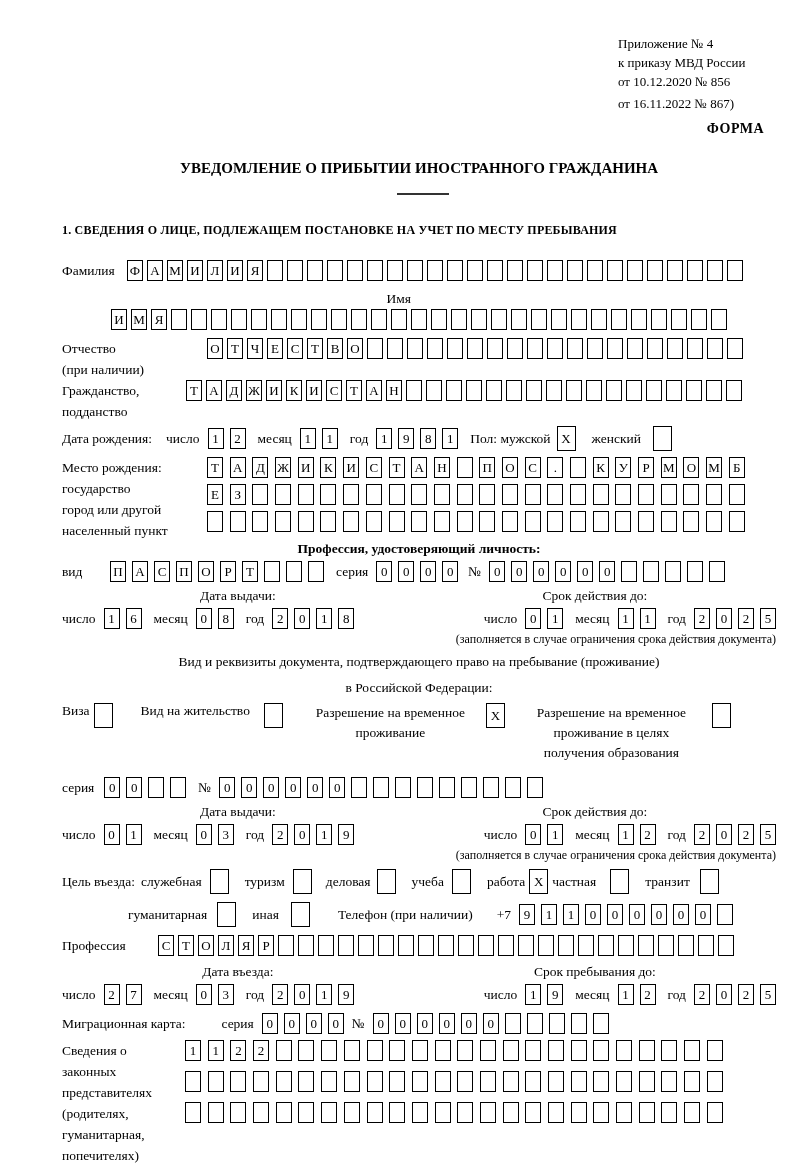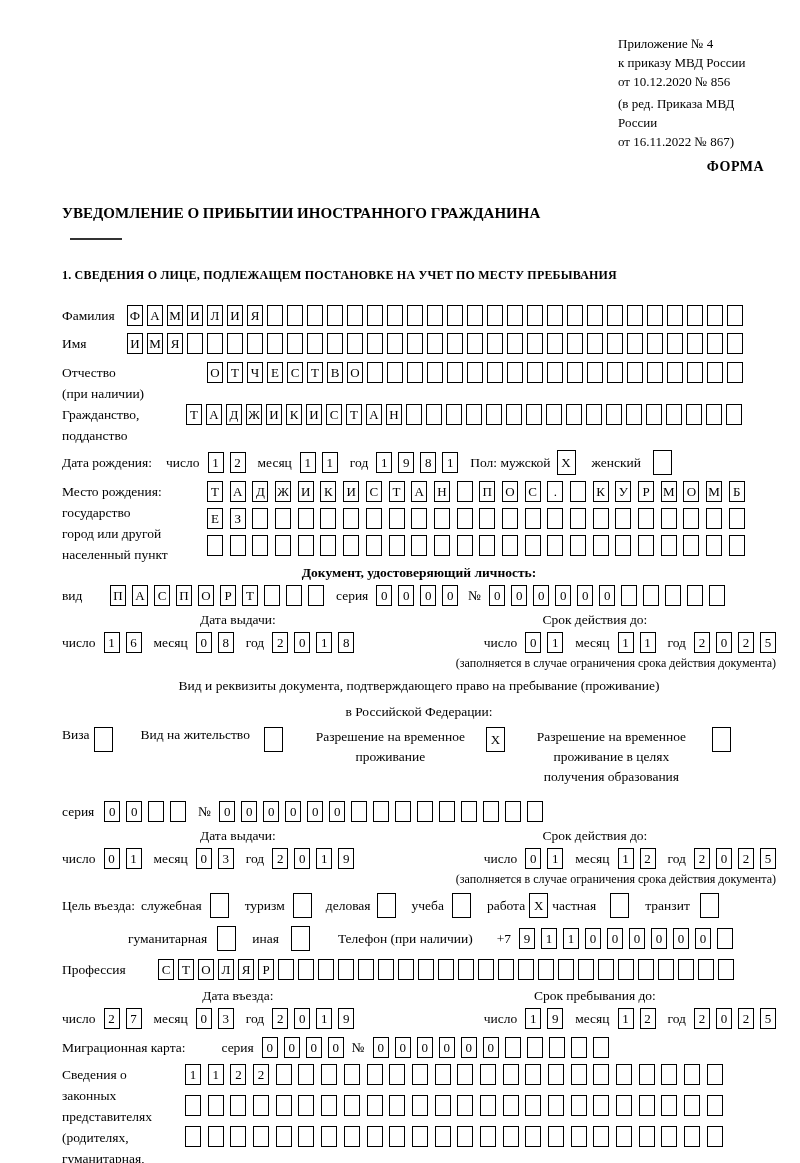--- a/index.html
+++ b/index.html
@@ -2,21 +2,21 @@
 <html><head>
 <meta charset="utf-8">
 <style>
   html,body{margin:0;padding:0;background:#fff;}
   body{width:800px;height:1163px;font-family:"Liberation Serif",serif;color:#000;}
   .page{position:relative;width:714px;height:1129px;padding:34px 24px 14px 62px;font-size:13.5px;}
 
   .annex{margin-left:556px;font-size:13px;line-height:19px;}
   .annex-note{margin-top:3px;}
   .forma{font-weight:bold;text-align:right;padding-right:12px;margin-top:8px;font-size:14px;letter-spacing:.5px;}
-  .title{margin-top:27px;text-align:left;font-weight:bold;font-size:15px;line-height:22px;}
+  .title{margin-top:20px;text-align:center;font-weight:bold;font-size:15px;line-height:22px;}
   .blank{display:inline-block;width:52px;border-bottom:2px solid #333;height:12px;margin-left:8px;}
   .sec1{margin-top:22px;font-weight:bold;font-size:12px;letter-spacing:.2px;}
 
   .frow{display:flex;align-items:center;}
   .frow.top{align-items:flex-start;}
   .frow > *{flex:none;}
   .flabel{line-height:21px;}
   .cells{display:flex;flex:none;gap:4px;}
   .cells.g6{gap:6px;}
   .cells.g7{gap:6.7px;}
@@ -33,41 +33,40 @@
   .dcol2{flex:1 1 auto;}
   .dhead{text-align:center;margin-bottom:4px;}
   .dategroup{display:flex;align-items:center;}
   .dategroup .cells{gap:6px;}
   .dlab{margin:0 8px 0 12px;}
   .dlab:first-child{margin-left:0;}
   .datenote{text-align:right;font-size:12px;margin-top:3px;}
 
   .cgroup{text-align:center;line-height:20px;}
 
-  .mt4{margin-top:4px;}.mt6{margin-top:6px;}.mt7{margin-top:7px;}.mt8{margin-top:8px;}
+  .mt4{margin-top:4px;}.mt6{margin-top:6px;}.mt7{margin-top:7px;flex-direction:column;}.mt8{margin-top:8px;}
   .mt14{margin-top:14px;}.mt22{margin-top:22px;}
   .ml4{margin-left:4px;}.ml6{margin-left:6px;}.ml8{margin-left:8px;}.ml10{margin-left:10px;}
   .ml12{margin-left:12px;}.ml14{margin-left:14px;}.ml16{margin-left:16px;}
   .ml20{margin-left:20px;}.ml24{margin-left:24px;}.ml28{margin-left:28px;}.ml36{margin-left:36px;}
   .ml66{margin-left:66px;}.ml70{margin-left:70px;}
   .mr8{margin-right:8px;}.mr10{margin-right:10px;}
   .w48{width:48px;}.w65{width:65px;}.w96{width:96px;}.w123{width:123px;}.w124{width:124px;}
   .w145{width:145px;}.w175{width:175px;text-align:center;line-height:20px;}.w185{width:185px;text-align:center;line-height:20px;}
 </style>
 </head>
 <body>
 
 <div class="page">
 
   <div class="annex">
     <div>Приложение № 4</div>
     <div>к приказу МВД России</div>
     <div>от 10.12.2020 № 856</div>
     <div class="annex-note">
-      <div>(в ред. Приказа МВД России</div>
       <div>от 16.11.2022 № 867)</div>
     </div>
   </div>
 
   <div class="forma">ФОРМА</div>
 
   <div class="title">
     <div>УВЕДОМЛЕНИЕ О ПРИБЫТИИ ИНОСТРАННОГО ГРАЖДАНИНА</div>
     <div><span class="blank"></span></div>
   </div>
@@ -334,21 +333,21 @@
           <span class="cell"></span>
           <span class="cell"></span>
           <span class="cell"></span>
           <span class="cell"></span>
           <span class="cell"></span>
           <span class="cell"></span>
         </div>
     </div>
   </div>
 
-  <div class="center-bold">Документ, удостоверяющий личность:</div>
+  <div class="center-bold">Профессия, удостоверяющий личность:</div>
 
   <div class="frow mt4">
     <div class="flabel w48">вид</div>
     <div class="cells g6">
         <span class="cell">П</span>
         <span class="cell">А</span>
         <span class="cell">С</span>
         <span class="cell">П</span>
         <span class="cell">О</span>
         <span class="cell">Р</span>

